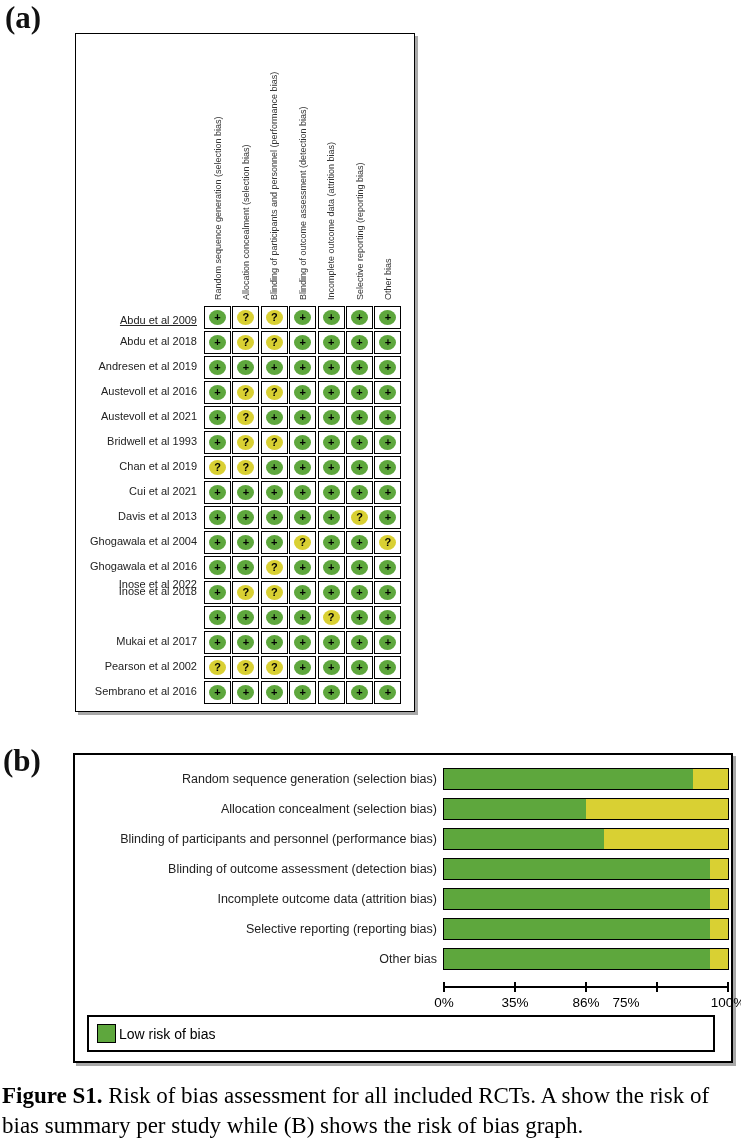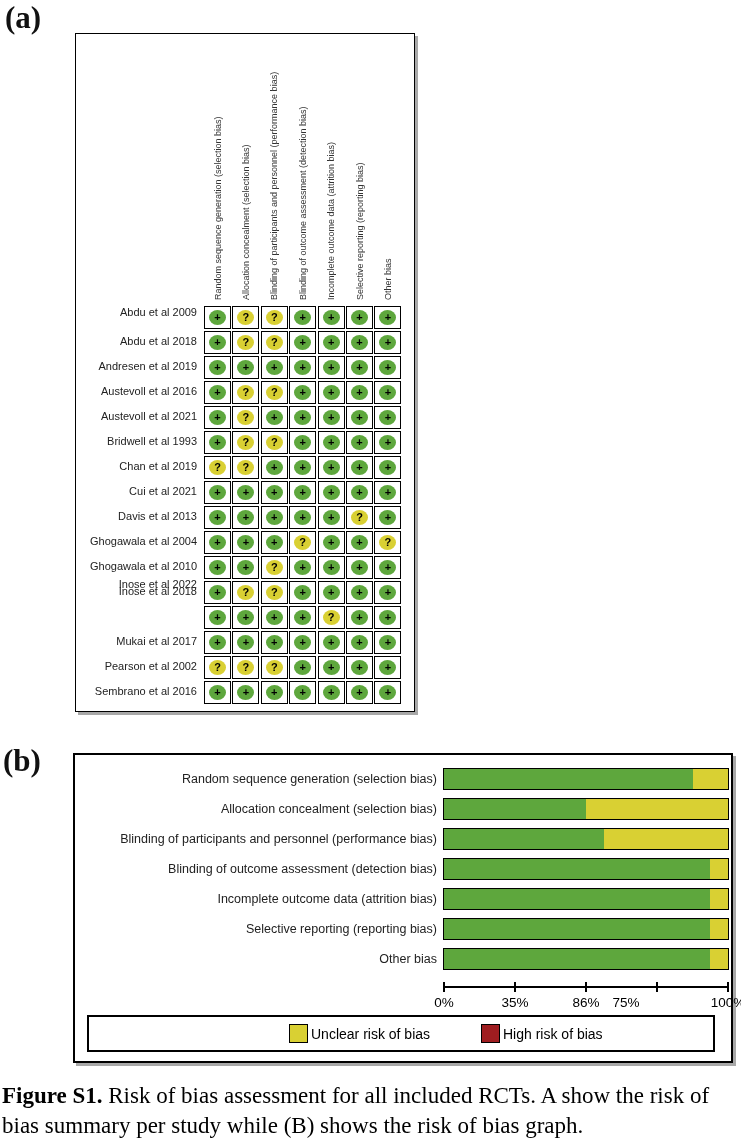--- a/index.html
+++ b/index.html
@@ -38,21 +38,21 @@
 <div class="panel-tag" id="tag-a">(a)</div>
 
 <div class="box" id="box-a">
     <div class="hdr" style="left: 127.5px; top: 266px;">Random sequence generation (selection bias)</div>
     <div class="hdr" style="left: 155.9px; top: 266px;">Allocation concealment (selection bias)</div>
     <div class="hdr" style="left: 184.3px; top: 266px;">Blinding of participants and personnel (performance bias)</div>
     <div class="hdr" style="left: 212.7px; top: 266px;">Blinding of outcome assessment (detection bias)</div>
     <div class="hdr" style="left: 241.1px; top: 266px;">Incomplete outcome data (attrition bias)</div>
     <div class="hdr" style="left: 269.5px; top: 266px;">Selective reporting (reporting bias)</div>
     <div class="hdr" style="left: 297.9px; top: 266px;">Other bias</div>
-    <div class="rowlabel" style="top: 272px;">Abdu et al 2009</div>
+    <div class="rowlabel" style="top: 280px; text-decoration: underline;">Abdu et al 2009</div>
     <div class="cell" style="left: 128px; top: 272px;">
       <span class="sym" style="background: rgb(94, 167, 61);">+</span>
     </div>
     <div class="cell" style="left: 156.4px; top: 272px;">
       <span class="sym" style="background: rgb(217, 208, 51);">?</span>
     </div>
     <div class="cell" style="left: 184.8px; top: 272px;">
       <span class="sym" style="background: rgb(217, 208, 51);">?</span>
     </div>
     <div class="cell" style="left: 213.2px; top: 272px;">
@@ -258,21 +258,21 @@
     </div>
     <div class="cell" style="left: 241.6px; top: 497px;">
       <span class="sym" style="background: rgb(94, 167, 61);">+</span>
     </div>
     <div class="cell" style="left: 270px; top: 497px;">
       <span class="sym" style="background: rgb(94, 167, 61);">+</span>
     </div>
     <div class="cell" style="left: 298.4px; top: 497px;">
       <span class="sym" style="background: rgb(217, 208, 51);">?</span>
     </div>
-    <div class="rowlabel" style="top: 526px;">Ghogawala et al 2010</div>
+    <div class="rowlabel" style="top: 526px;">Ghogawala et al 2016</div>
     <div class="cell" style="left: 128px; top: 522px;">
       <span class="sym" style="background: rgb(94, 167, 61);">+</span>
     </div>
     <div class="cell" style="left: 156.4px; top: 522px;">
       <span class="sym" style="background: rgb(94, 167, 61);">+</span>
     </div>
     <div class="cell" style="left: 184.8px; top: 522px;">
       <span class="sym" style="background: rgb(217, 208, 51);">?</span>
     </div>
     <div class="cell" style="left: 213.2px; top: 522px;">
@@ -397,27 +397,23 @@
     <div class="cell" style="left: 298.4px; top: 647px;">
       <span class="sym" style="background: rgb(94, 167, 61);">+</span>
     </div>
   </div>
 
 <div class="panel-tag" id="tag-b">(b)</div>
 
 <div class="box" id="box-b">
   <div class="axisline" id="b-axisline" style="top: 231px;"></div>
   <div class="legendbox" id="b-legend">
-      <div class="legenditem" style="left: 200px;">
-        <span class="swatch" style="background: rgb(217, 208, 51);"></span>
-        <span>Unclear risk of bias</span>
-      </div>
-      <div class="legenditem" style="left: 392px;">
-        <span class="swatch" style="background: rgb(159, 29, 32);"></span>
-        <span>High risk of bias</span>
+      <div class="legenditem" style="left: 8px;">
+        <span class="swatch" style="background: rgb(94, 167, 61);"></span>
+        <span>Low risk of bias</span>
       </div>
     </div>
 <div class="blabel" style="top: 17px;">Random sequence generation (selection bias)</div>
     <div class="bar" style="top: 13px;">
       <div class="seg" style="width: 87.5%; background: rgb(94, 167, 61);"></div>
       <div class="seg" style="width: 12.5%; background: rgb(217, 208, 51);"></div>
     </div>
     <div class="blabel" style="top: 47px;">Allocation concealment (selection bias)</div>
     <div class="bar" style="top: 43px;">
       <div class="seg" style="width: 50%; background: rgb(94, 167, 61);"></div>

